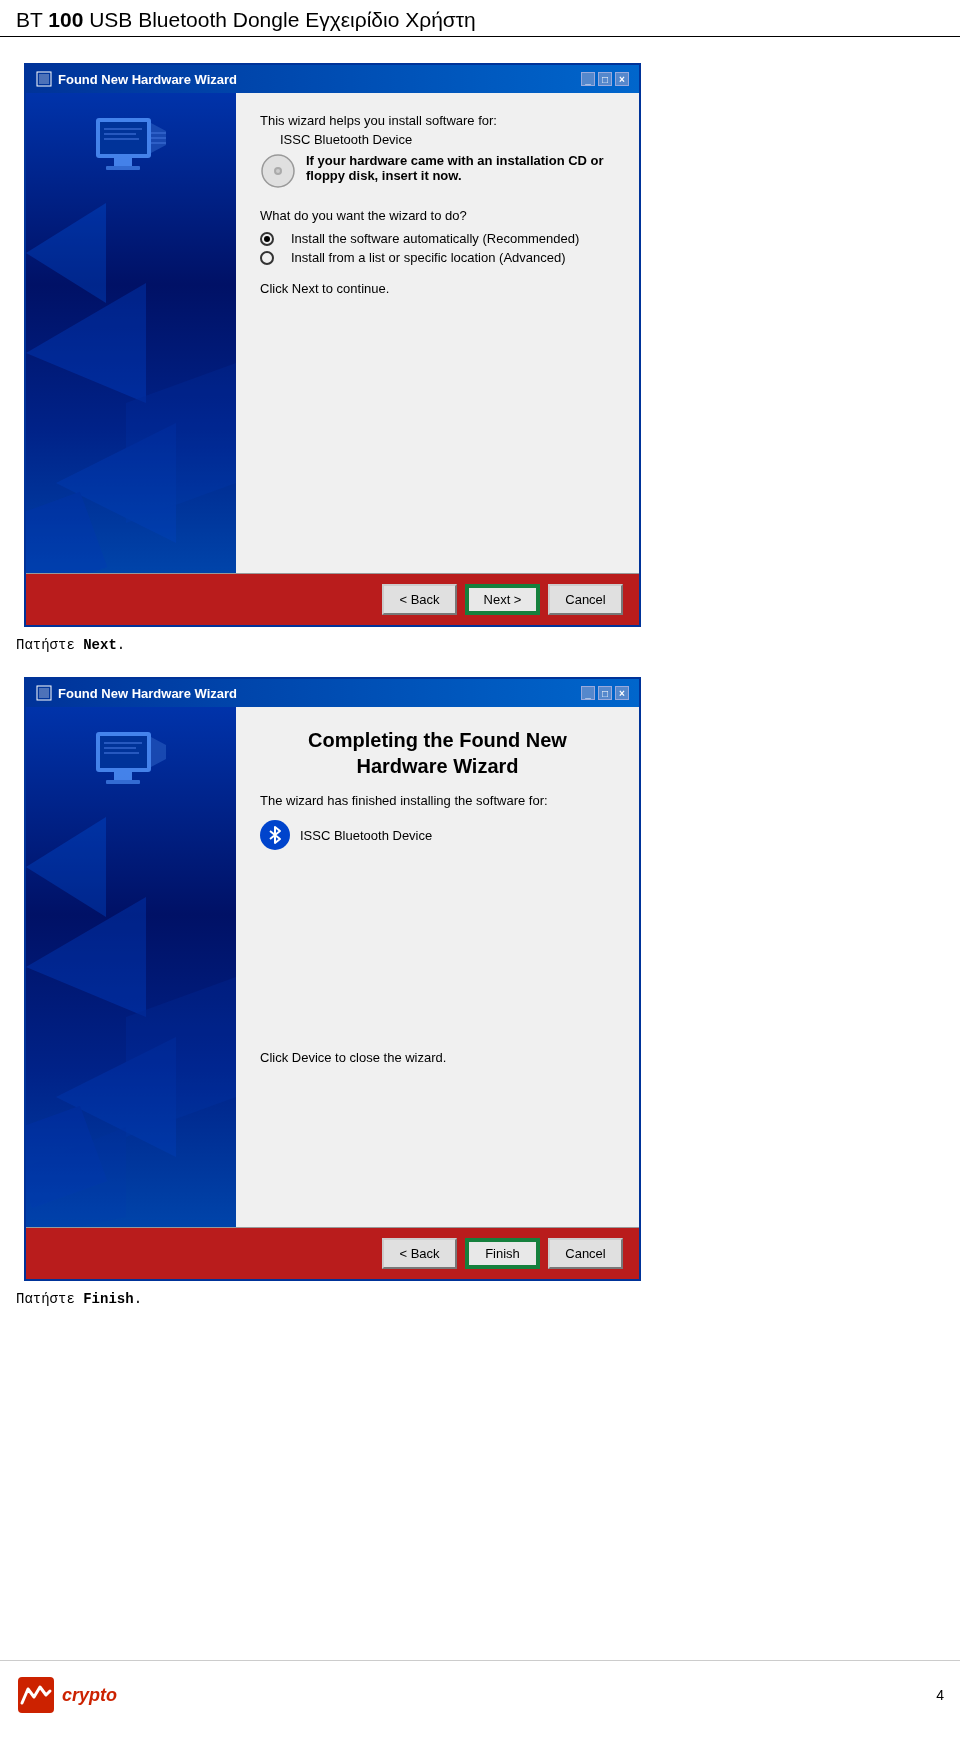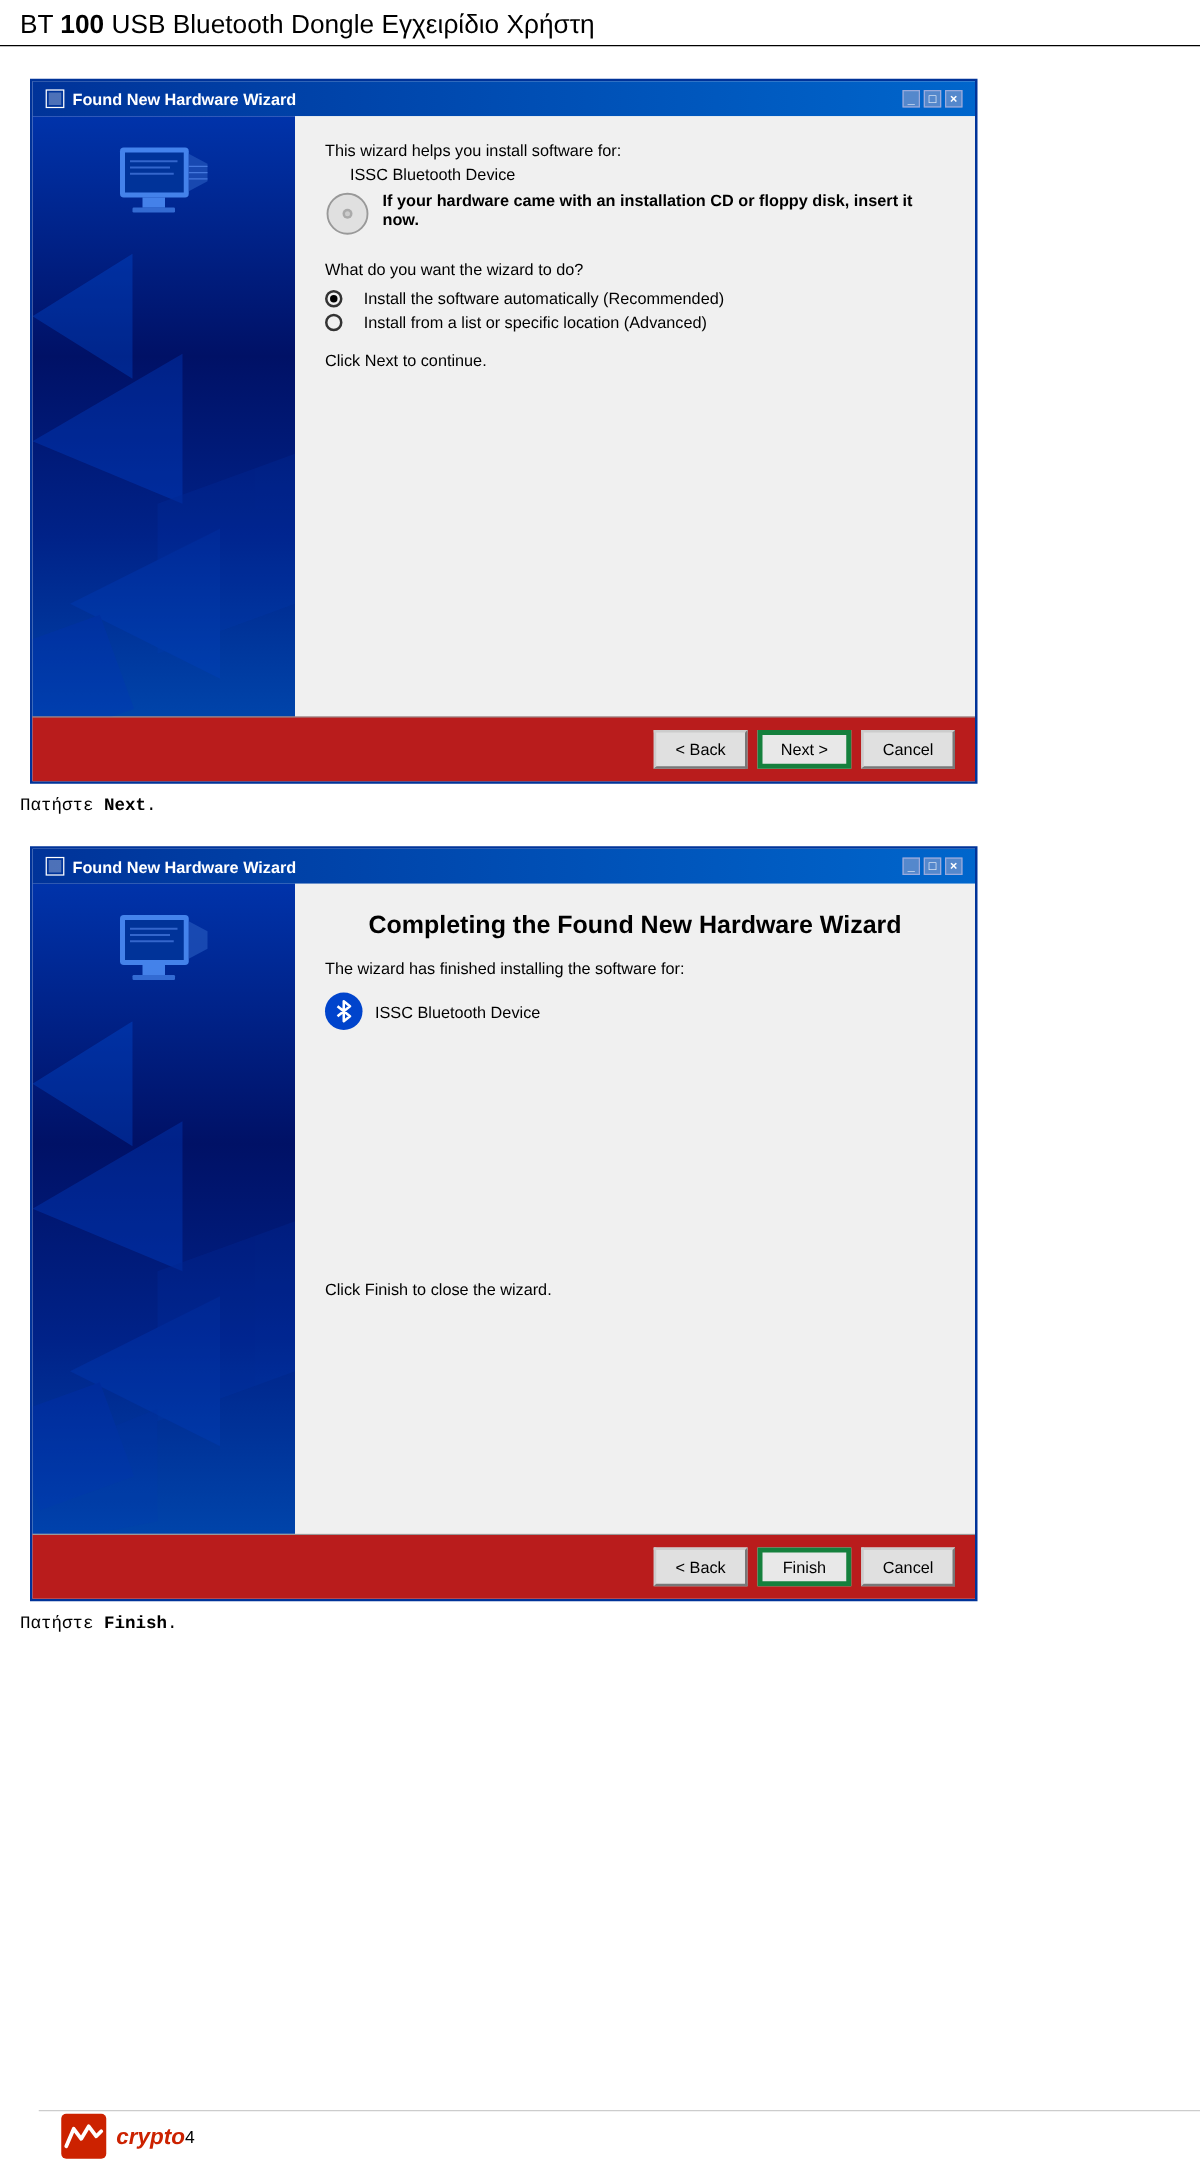--- a/index.html
+++ b/index.html
@@ -22,21 +22,21 @@
     .page-header h1 {
       font-size: 21px;
       font-weight: normal;
     }
     .page-header h1 strong {
       font-weight: bold;
     }
 
     
     .wizard-dialog {
-      width: 758px;
+      width: 617px;
       margin: 0 auto 0 12px;
       border: 2px solid #003399;
       background: #ffffff;
     }
 
     .wizard-titlebar {
       background: linear-gradient(to right, #003399, #0066cc);
       color: #ffffff;
       font-size: 13px;
       font-weight: bold;
@@ -214,24 +214,23 @@
     }
 
     
     .page-footer {
       position: absolute;
       bottom: 12px;
       left: 0;
       right: 0;
       display: flex;
       align-items: center;
-      justify-content: flex-start;
-      padding: 0 16px;
+      justify-content: space-between;
+      padding: 14px 16px;
       border-top: 1px solid #ccc;
-      margin-left: 31px;
     }
 
     .crypto-logo {
       display: flex;
       align-items: center;
       gap: 6px;
     }
 
     .crypto-logo-icon {
       width: 40px;
@@ -410,21 +409,21 @@
         <div class="bluetooth-device-row">
           <div class="bluetooth-icon">
 
             <svg width="20" height="20" viewBox="0 0 20 20">
               <polyline points="5,6 15,14 10,18 10,2 15,6 5,14" fill="none" stroke="white" stroke-width="2" stroke-linejoin="round"></polyline>
             </svg>
           </div>
           <span style="font-size:13px;">ISSC Bluetooth Device</span>
         </div>
 
-        <p style="font-size: 13px; margin-top: 200px; position: static; bottom: 70px; left: 234px;">Click Finish to close the wizard.</p>
+        <p style="font-size: 13px; margin-top: 200px; position: static; bottom: 70px; left: 234px;">Click Device to close the wizard.</p>
       </div>
     </div>
 
     <div class="wizard-footer">
       <button class="wizard-btn">&lt; Back</button>
       <button class="wizard-btn default">Finish</button>
       <button class="wizard-btn">Cancel</button>
     </div>
   </div>
 </div>

